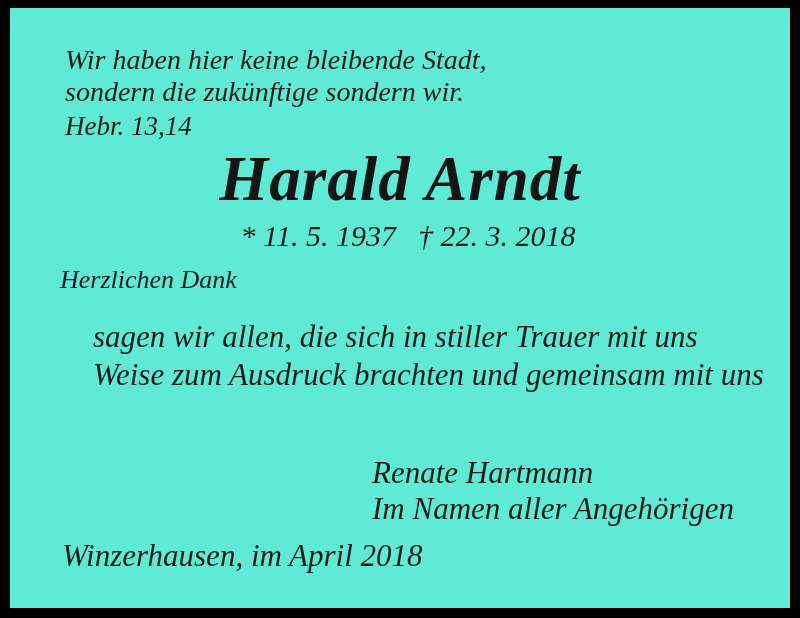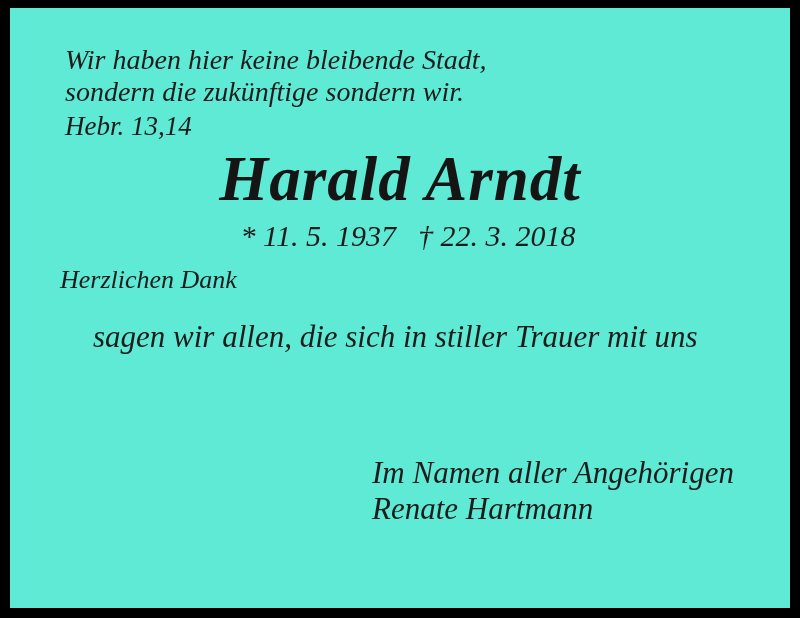--- a/index.html
+++ b/index.html
@@ -74,21 +74,23 @@
   <h1 class="abs name">Harald Arndt</h1>
 
   <div class="abs dates">
     <span class="birth">* 11. 5. 1937</span><span class="death">† 22. 3. 2018</span>
   </div>
 
   <div class="abs thanks-heading">Herzlichen Dank</div>
 
   <div class="abs thanks-body">
     <div>sagen wir allen, die sich in stiller Trauer mit uns</div>
+    <div>Weise zum Ausdruck brachten und gemeinsam mit uns</div>
   </div>
 
   <div class="abs signature">
+    <div>Renate Hartmann</div>
     <div>Im Namen aller Angehörigen</div>
-    <div>Renate Hartmann</div>
   </div>
 
+  <div class="abs place-date">Winzerhausen, im April 2018</div>
 
 </div>
 
 </body></html>

